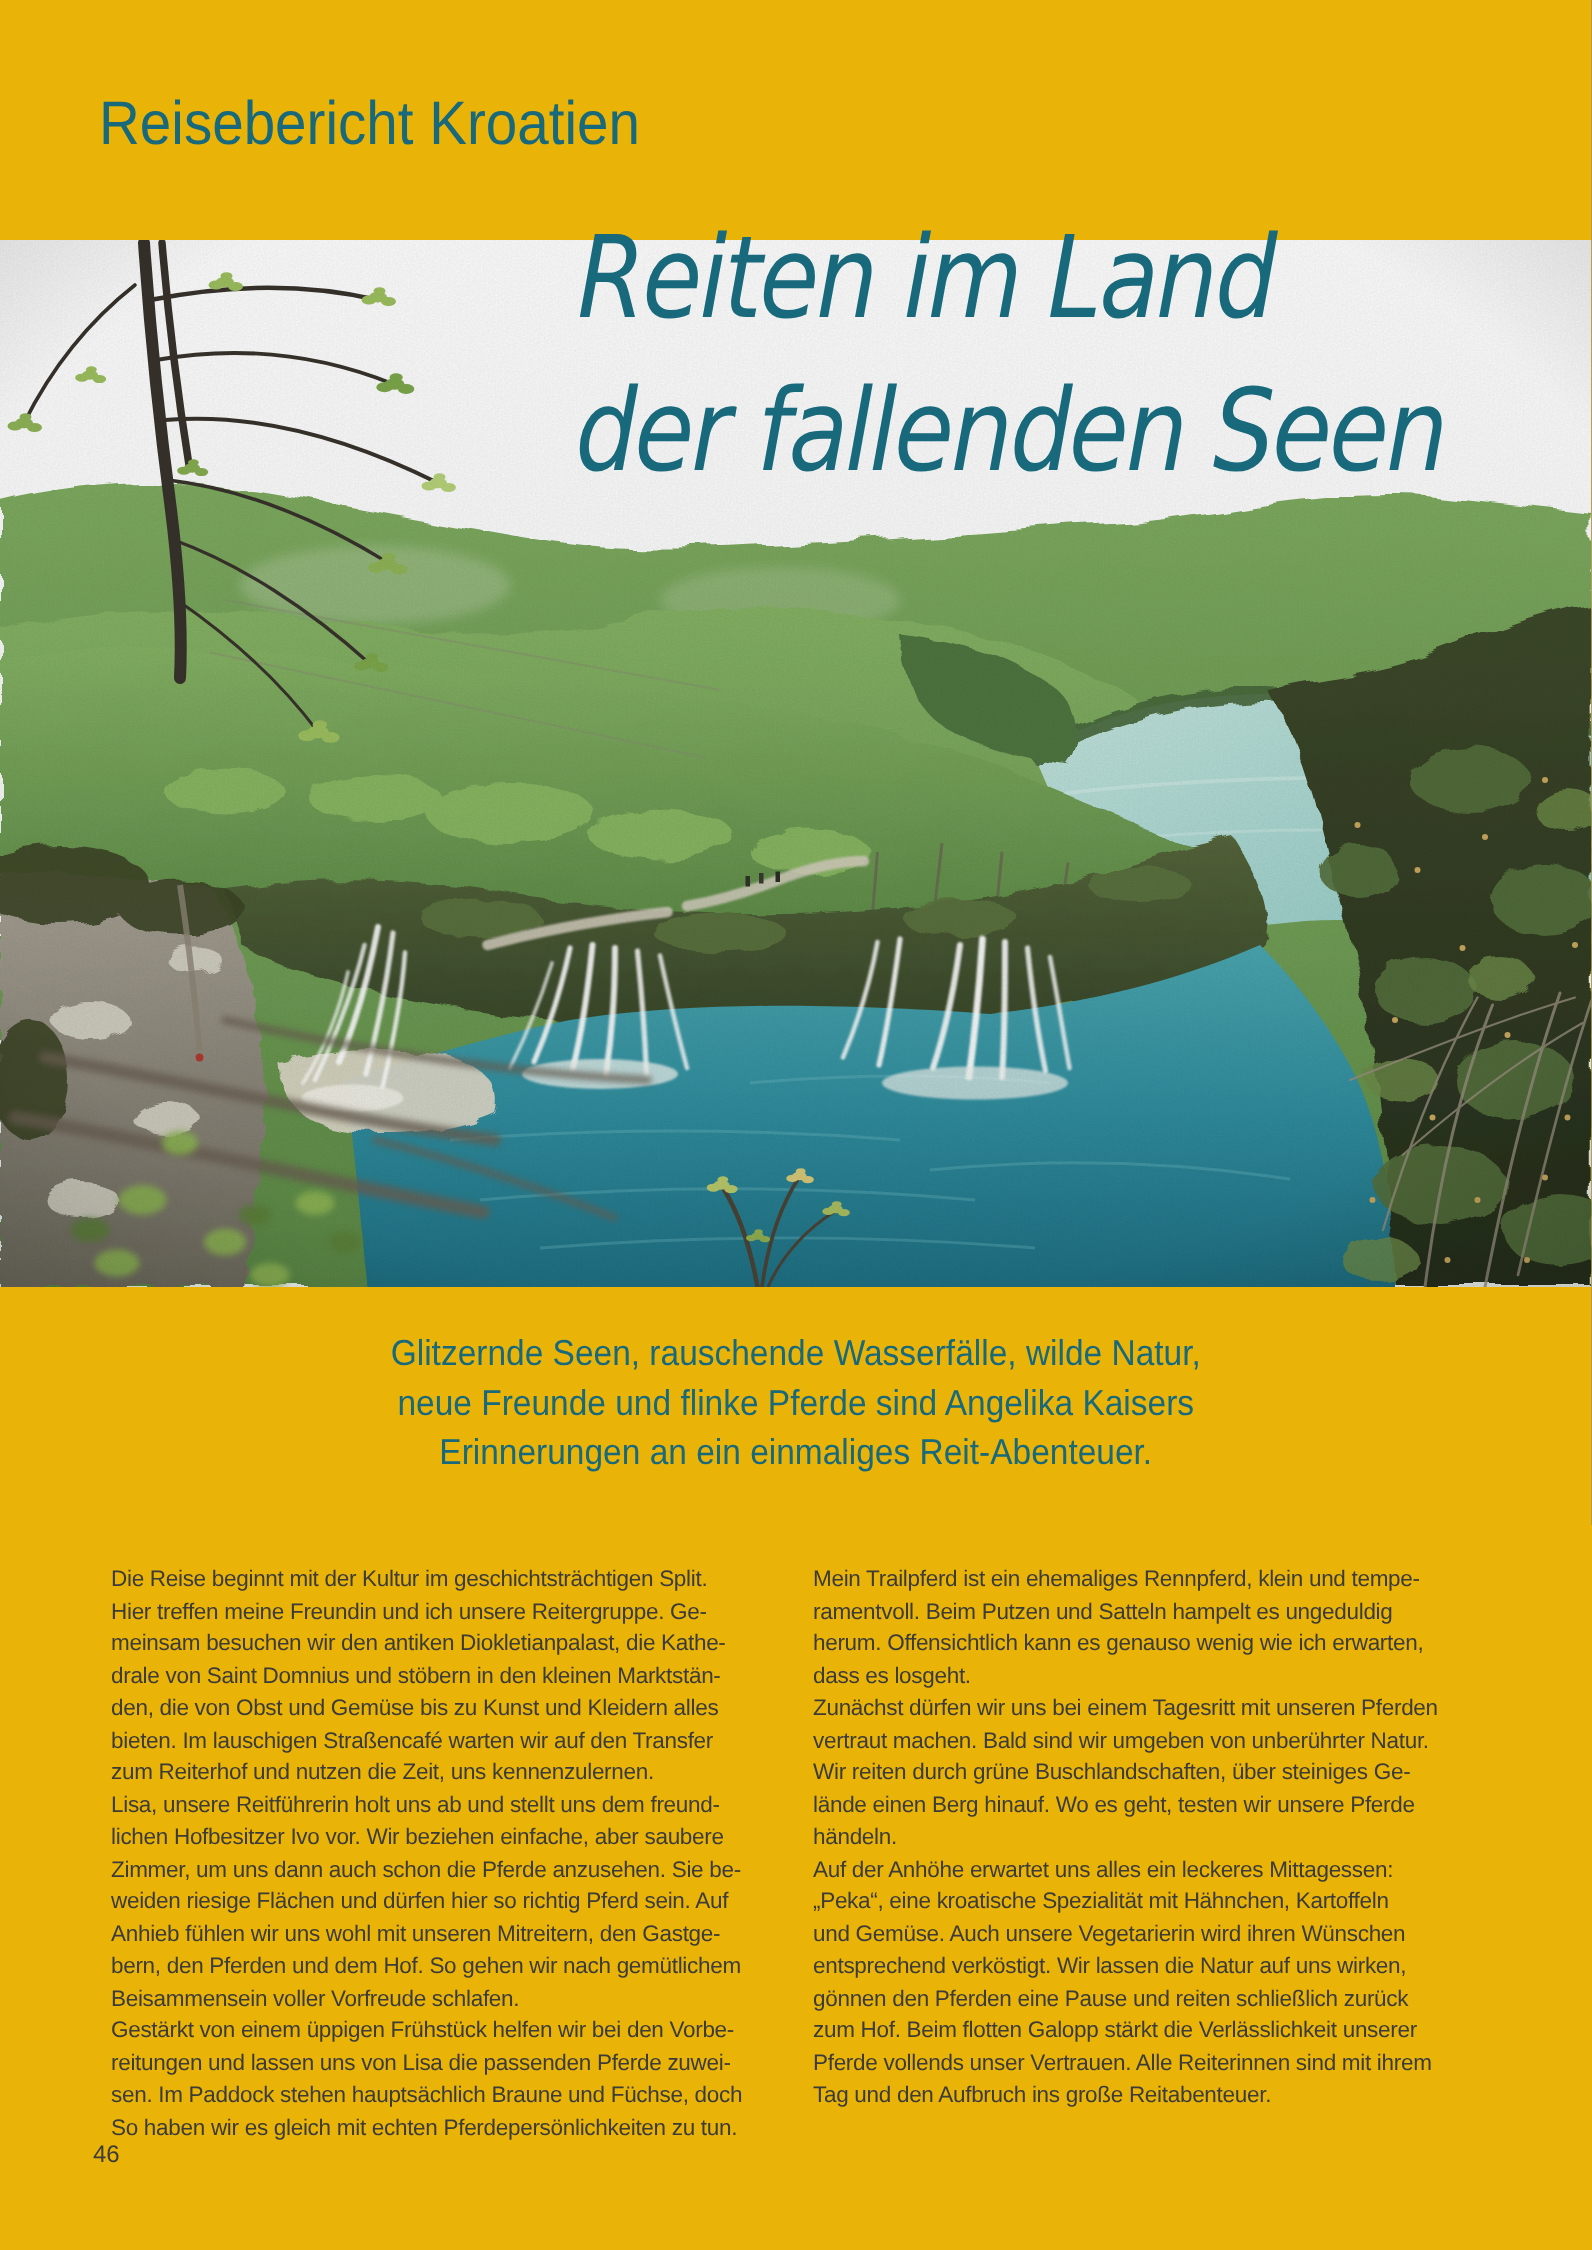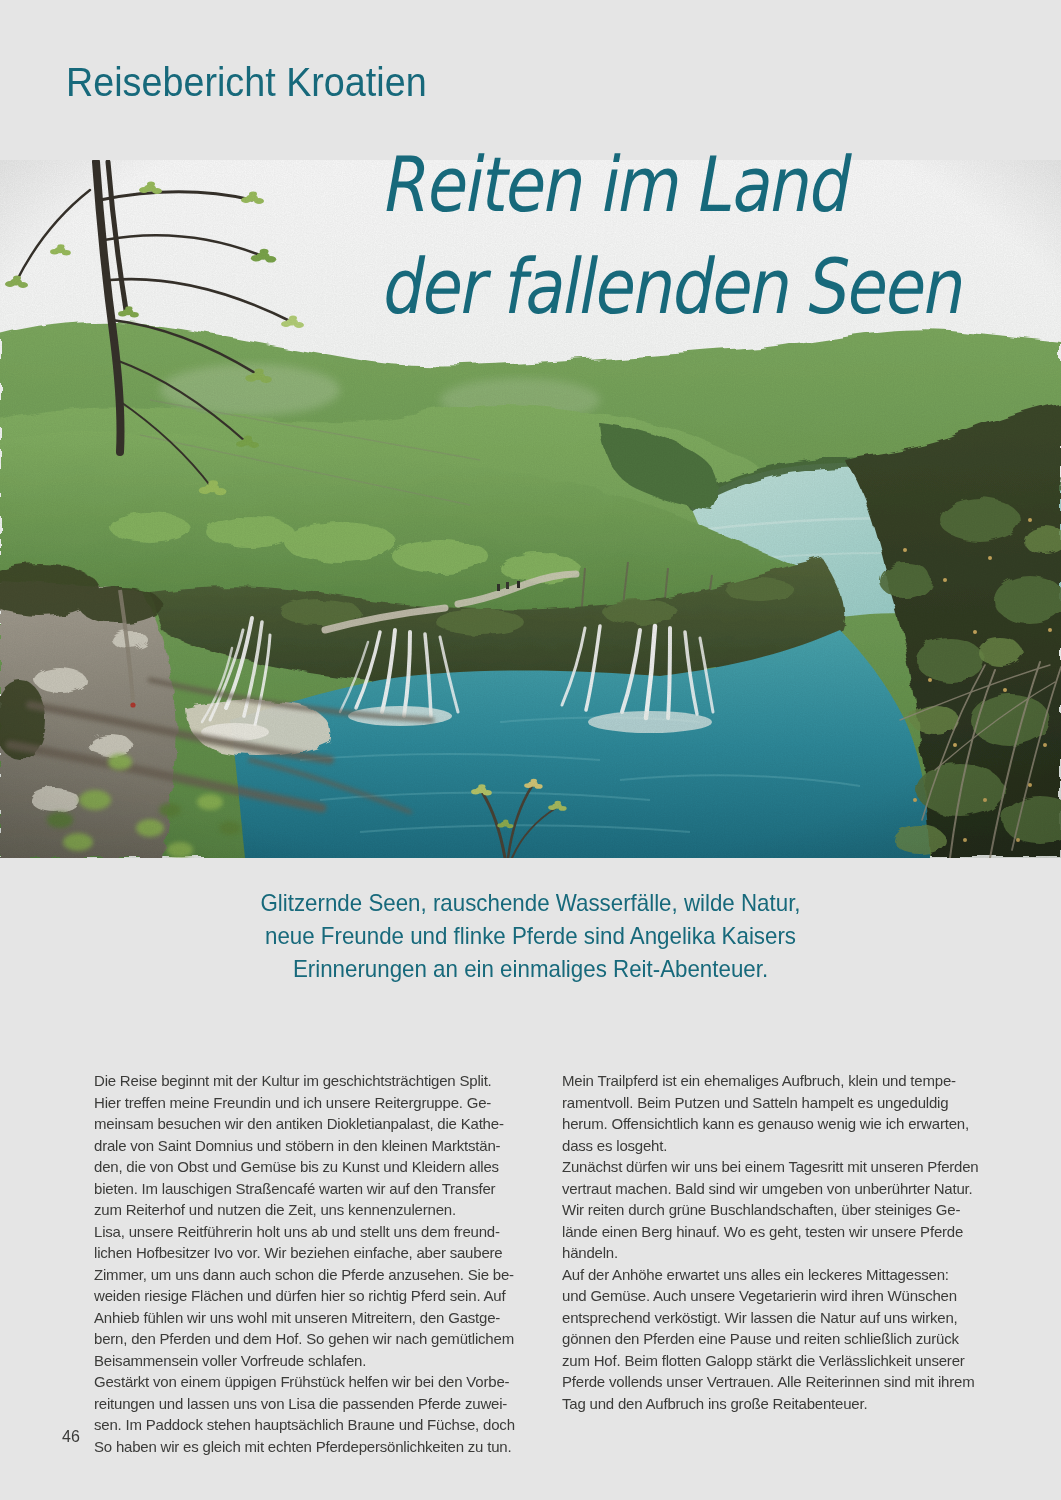--- a/index.html
+++ b/index.html
@@ -1,19 +1,19 @@
 <!DOCTYPE html>
 <html style="--teal: #17697B; --body-ink: #3B3B39;"><head>
 <meta charset="utf-8">
 <style>
   html,body{margin:0;padding:0;background:#888;}
   .page{
     position:relative;
     width:1061px;height:1500px;
-    background:#e5e5e5;
+    background:#eab308;
     overflow:hidden;
     font-family:"Liberation Sans",sans-serif;
     margin:0 auto;
   }
   .kicker{
     position:absolute;left:66px;top:62px;
     font-size:41px;line-height:1;
     color:var(--teal,#17697B);
     transform:scaleX(.92);transform-origin:left top;
     white-space:nowrap;
@@ -38,25 +38,24 @@
   .intro{
     position:absolute;left:0;top:886px;width:1061px;
     text-align:center;
     font-size:24px;line-height:33px;
     color:var(--teal,#17697B);
     transform:scaleX(.93);transform-origin:center top;
     z-index:2;
   }
   .intro .line{white-space:nowrap;}
   .col{
-    position:absolute;top:1070px;
+    position:absolute;top:1042px;
     font-size:15px;line-height:21.5px;
     letter-spacing:-0.2px;
     color:var(--body-ink,#3B3B39);
-    margin-left:20px;
   }
   .col .line{white-space:nowrap;}
   .left-col{left:74px;width:452px;}
   .right-col{left:542px;width:460px;}
   .folio{
     position:absolute;left:62px;top:1428px;
     font-size:16px;color:var(--body-ink,#3B3B39);text-align:center;
   }
 </style>
 </head>
@@ -373,30 +372,31 @@
       <div class="line">Anhieb fühlen wir uns wohl mit unseren Mitreitern, den Gastge-</div>
       <div class="line">bern, den Pferden und dem Hof. So gehen wir nach gemütlichem</div>
       <div class="line">Beisammensein voller Vorfreude schlafen.</div>
       <div class="line">Gestärkt von einem üppigen Frühstück helfen wir bei den Vorbe-</div>
       <div class="line">reitungen und lassen uns von Lisa die passenden Pferde zuwei-</div>
       <div class="line">sen. Im Paddock stehen hauptsächlich Braune und Füchse, doch</div>
       <div class="line">So haben wir es gleich mit echten Pferdepersönlichkeiten zu tun.</div>
     </div>
 
   <div class="col right-col">
-      <div class="line">Mein Trailpferd ist ein ehemaliges Aufbruch, klein und tempe-</div>
+      <div class="line">Mein Trailpferd ist ein ehemaliges Rennpferd, klein und tempe-</div>
       <div class="line">ramentvoll.  Beim Putzen und Satteln hampelt es ungeduldig</div>
       <div class="line">herum. Offensichtlich kann es genauso wenig wie ich erwarten,</div>
       <div class="line">dass es losgeht.</div>
       <div class="line">Zunächst dürfen wir uns bei einem Tagesritt mit unseren Pferden</div>
       <div class="line">vertraut machen. Bald sind wir umgeben von unberührter Natur.</div>
       <div class="line">Wir reiten durch grüne Buschlandschaften, über steiniges Ge-</div>
       <div class="line">lände einen Berg hinauf. Wo es geht, testen wir unsere Pferde</div>
       <div class="line">händeln.</div>
       <div class="line">Auf der Anhöhe erwartet uns alles ein leckeres Mittagessen:</div>
+      <div class="line">„Peka“, eine kroatische Spezialität mit Hähnchen, Kartoffeln</div>
       <div class="line">und Gemüse. Auch unsere Vegetarierin wird ihren Wünschen</div>
       <div class="line">entsprechend verköstigt. Wir lassen die Natur auf uns wirken,</div>
       <div class="line">gönnen den Pferden eine Pause und reiten schließlich zurück</div>
       <div class="line">zum Hof. Beim flotten Galopp stärkt die Verlässlichkeit unserer</div>
       <div class="line">Pferde vollends unser Vertrauen. Alle Reiterinnen sind mit ihrem</div>
       <div class="line">Tag und den Aufbruch ins große Reitabenteuer.</div>
     </div>
 
   <div class="folio">46</div>
 

